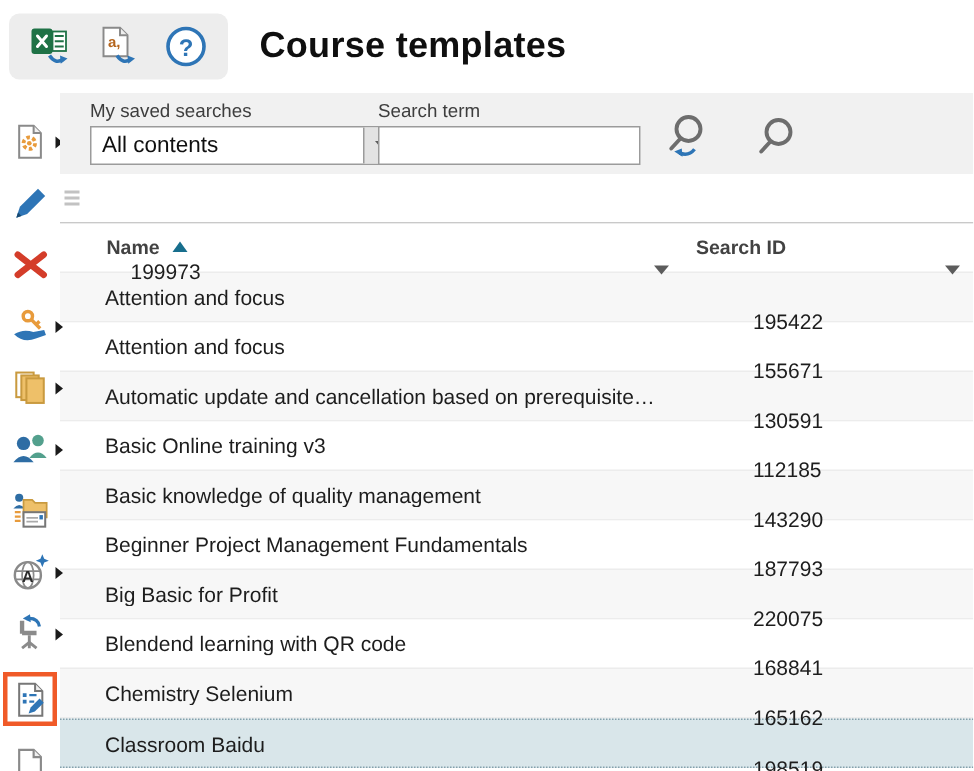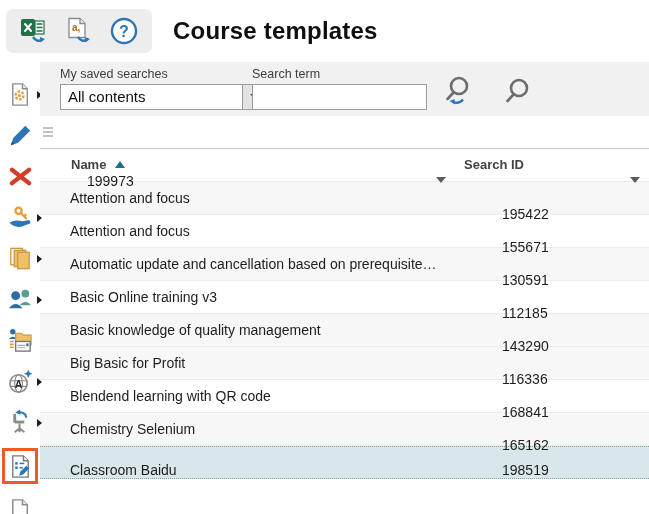--- a/index.html
+++ b/index.html
@@ -56,21 +56,21 @@
   .hcol-name { width: 400px; padding-left: 15px; }
   .hcol-id { flex: 1; padding-left: 8px; }
   .sort-asc { width: 0; height: 0; margin-left: 9px; border-bottom: 7px solid #176e8d; border-left: 5.5px solid transparent; border-right: 5.5px solid transparent; }
   .filter-arrow {
     position: absolute; right: 9px; top: 13px; width: 0; height: 0;
     border-top: 6px solid #5c5c5c; border-left: 5px solid transparent; border-right: 5px solid transparent; cursor: pointer;
   }
   .tbody { flex: 1; overflow: hidden; }
   .trow { height: 33px; display: flex; align-items: center; font-size: 14px; color: #1d1d1d; background: #fff; border-bottom: 1px solid #ececec; cursor: pointer; }
   .trow.alt { background: #f7f7f7; }
-  .trow.selected { background: #d9e6ea; border-top: 1px dotted #84a0ab; border-bottom: 1px dotted #84a0ab; align-items: flex-end; }
+  .trow.selected { background: #d9e6ea; border-top: 1px dotted #84a0ab; border-bottom: 1px dotted #84a0ab; }
   .cell-name { width: 415px; padding-left: 30px; white-space: nowrap; overflow: hidden; flex: none; }
   .cell-id { flex: 1; padding-left: 47px; white-space: nowrap; margin-top: 32px; }
 </style>
 </head>
 <body>
 
 <div class="page">
 
   <div class="top-header">
     <div class="icon-tray">
@@ -294,24 +294,28 @@
   <div class="trow">
     <div class="cell-name">Basic Online training v3</div>
     <div class="cell-id">112185</div>
   </div>
 
   <div class="trow alt">
     <div class="cell-name">Basic knowledge of quality management</div>
     <div class="cell-id">143290</div>
   </div>
 
+  <div class="trow">
+    <div class="cell-name">Beginner Project Management Fundamentals</div>
+    <div class="cell-id">187793</div>
+  </div>
 
   <div class="trow alt">
     <div class="cell-name">Big Basic for Profit</div>
-    <div class="cell-id">116336</div>
+    <div class="cell-id">220075</div>
   </div>
 
   <div class="trow">
     <div class="cell-name">Blendend learning with QR code</div>
     <div class="cell-id">168841</div>
   </div>
 
   <div class="trow alt">
     <div class="cell-name">Chemistry Selenium</div>
     <div class="cell-id">165162</div>

